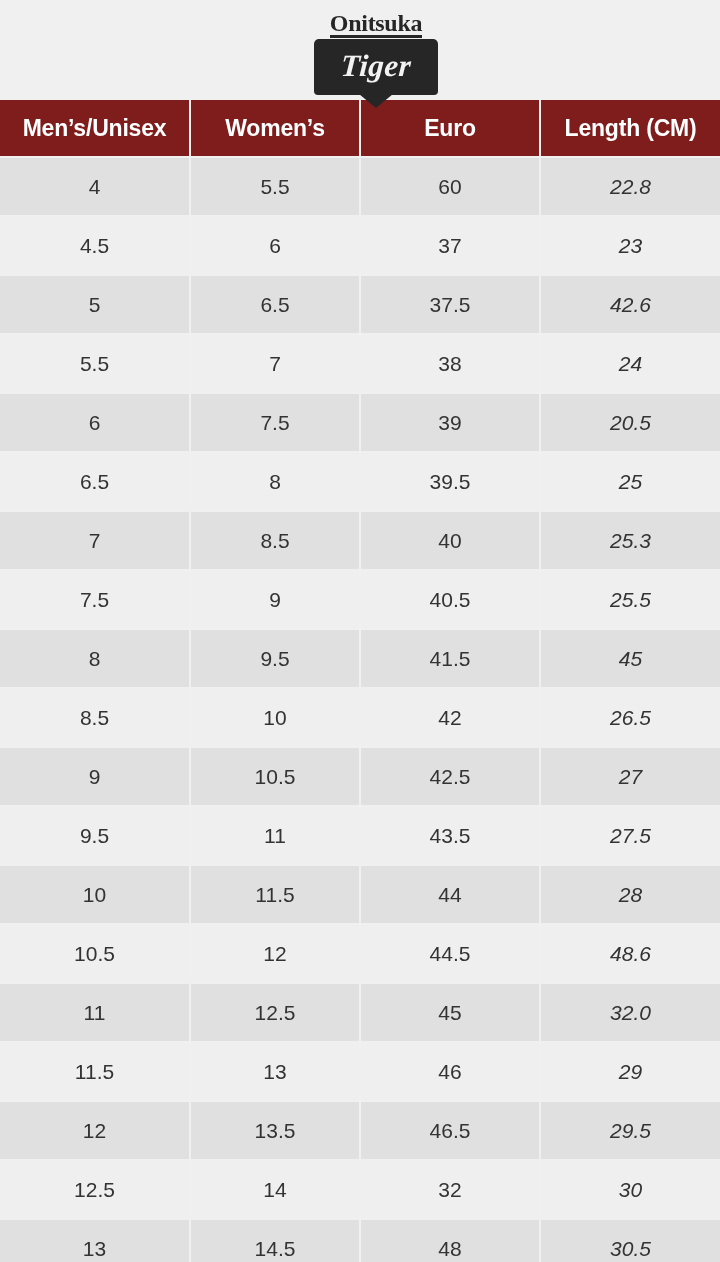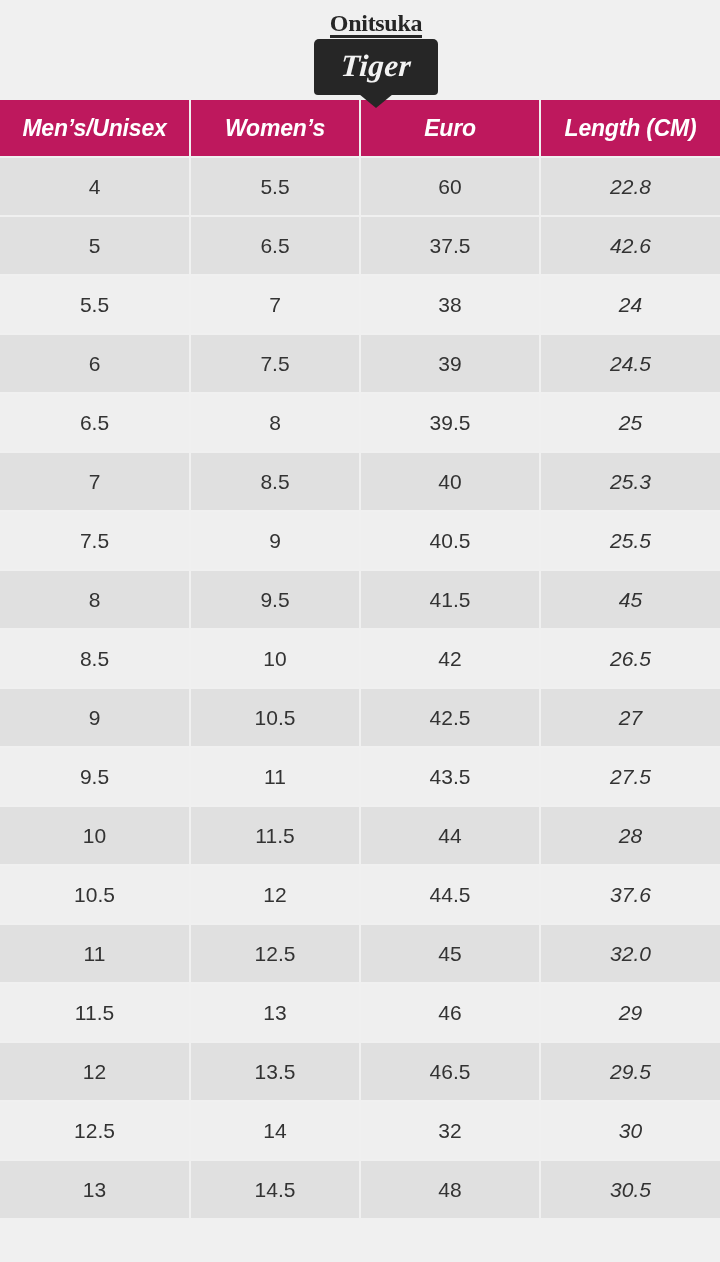--- a/index.html
+++ b/index.html
@@ -84,32 +84,31 @@
     width: 720px;
     border-collapse: collapse;
     table-layout: fixed;
   }
   .size-table col.c1 { width: 190px; }
   .size-table col.c2 { width: 170px; }
   .size-table col.c3 { width: 180px; }
   .size-table col.c4 { width: 180px; }
 
   .size-table thead th {
-    background: #be185d;
+    background: #7f1d1d;
     color: #ffffff;
     height: 56px;
     font-size: 23px;
     font-weight: bold;
     letter-spacing: -0.2px;
     border-right: 2px solid #f0f0f0;
     border-bottom: 2px solid #f0f0f0;
     padding: 0 8px;
     text-align: center;
     white-space: nowrap;
-    font-style: italic;
   }
   .size-table thead th:last-child {
     border-right: none;
   }
 
   .size-table tbody td {
     height: 55px;
     font-size: 21px;
     color: #333333;
     text-align: center;
@@ -152,37 +151,43 @@
       <th>Length (CM)</th>
     </tr>
   </thead>
   <tbody id="table-body">
       <tr class="odd">
         <td>4</td>
         <td>5.5</td>
         <td>60</td>
         <td>22.8</td>
       </tr>
+      <tr class="even">
+        <td>4.5</td>
+        <td>6</td>
+        <td>37</td>
+        <td>23</td>
+      </tr>
       <tr class="odd">
         <td>5</td>
         <td>6.5</td>
         <td>37.5</td>
         <td>42.6</td>
       </tr>
       <tr class="even">
         <td>5.5</td>
         <td>7</td>
         <td>38</td>
         <td>24</td>
       </tr>
       <tr class="odd">
         <td>6</td>
         <td>7.5</td>
         <td>39</td>
-        <td>24.5</td>
+        <td>20.5</td>
       </tr>
       <tr class="even">
         <td>6.5</td>
         <td>8</td>
         <td>39.5</td>
         <td>25</td>
       </tr>
       <tr class="odd">
         <td>7</td>
         <td>8.5</td>
@@ -222,21 +227,21 @@
       <tr class="odd">
         <td>10</td>
         <td>11.5</td>
         <td>44</td>
         <td>28</td>
       </tr>
       <tr class="even">
         <td>10.5</td>
         <td>12</td>
         <td>44.5</td>
-        <td>37.6</td>
+        <td>48.6</td>
       </tr>
       <tr class="odd">
         <td>11</td>
         <td>12.5</td>
         <td>45</td>
         <td>32.0</td>
       </tr>
       <tr class="even">
         <td>11.5</td>
         <td>13</td>

